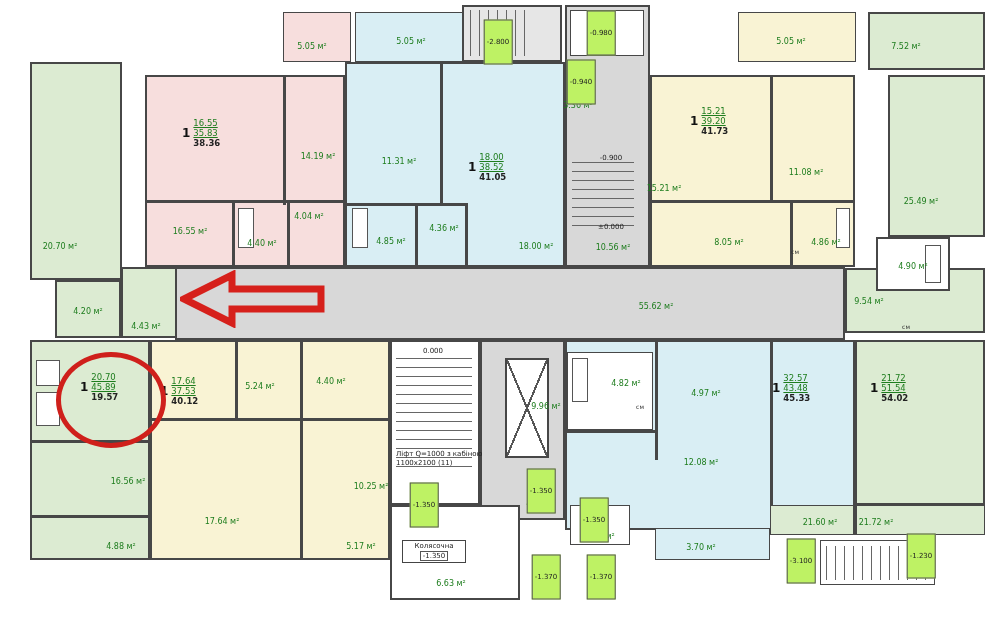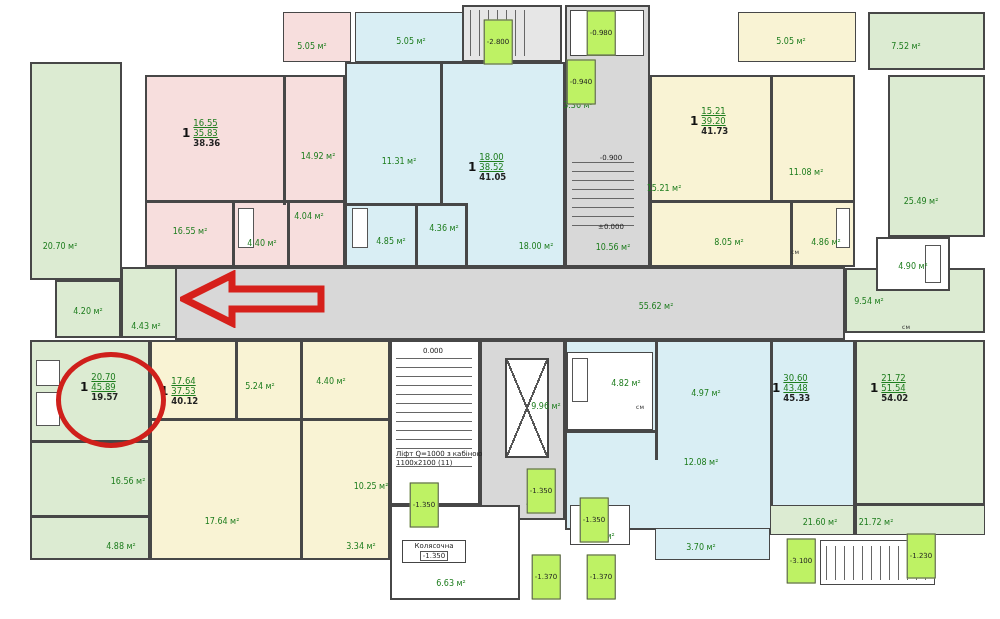--- a/index.html
+++ b/index.html
@@ -103,21 +103,21 @@
   <div class="fixture" style="left:238px;top:208px;width:16px;height:40px"></div>
   <div class="fixture" style="left:352px;top:208px;width:16px;height:40px"></div>
   <div class="fixture" style="left:836px;top:208px;width:14px;height:40px"></div>
   <div class="fixture" style="left:572px;top:358px;width:16px;height:44px"></div>
   <div class="fixture" style="left:925px;top:245px;width:16px;height:38px"></div>
 
   <div class="lbl" style="left:312px;top:46px">5.05 м²</div>
   <div class="lbl" style="left:411px;top:41px">5.05 м²</div>
   <div class="lbl" style="left:791px;top:41px">5.05 м²</div>
   <div class="lbl" style="left:906px;top:46px">7.52 м²</div>
-  <div class="lbl" style="left:318px;top:156px">14.92 м²</div>
+  <div class="lbl" style="left:318px;top:156px">14.19 м²</div>
   <div class="lbl" style="left:190px;top:231px">16.55 м²</div>
   <div class="lbl" style="left:262px;top:243px">4.40 м²</div>
   <div class="lbl" style="left:309px;top:216px">4.04 м²</div>
   <div class="lbl" style="left:399px;top:161px">11.31 м²</div>
   <div class="lbl" style="left:391px;top:241px">4.85 м²</div>
   <div class="lbl" style="left:444px;top:228px">4.36 м²</div>
   <div class="lbl" style="left:536px;top:246px">18.00 м²</div>
   <div class="lbl" style="left:578px;top:105px">3.36 м²</div>
   <div class="lbl" style="left:613px;top:247px">10.56 м²</div>
   <div class="lbl" style="left:664px;top:188px">15.21 м²</div>
@@ -130,21 +130,21 @@
   <div class="lbl" style="left:60px;top:246px">20.70 м²</div>
   <div class="lbl" style="left:88px;top:311px">4.20 м²</div>
   <div class="lbl" style="left:146px;top:326px">4.43 м²</div>
   <div class="lbl" style="left:656px;top:306px">55.62 м²</div>
   <div class="lbl" style="left:128px;top:481px">16.56 м²</div>
   <div class="lbl" style="left:121px;top:546px">4.88 м²</div>
   <div class="lbl" style="left:260px;top:386px">5.24 м²</div>
   <div class="lbl" style="left:331px;top:381px">4.40 м²</div>
   <div class="lbl" style="left:371px;top:486px">10.25 м²</div>
   <div class="lbl" style="left:222px;top:521px">17.64 м²</div>
-  <div class="lbl" style="left:361px;top:546px">3.34 м²</div>
+  <div class="lbl" style="left:361px;top:546px">5.17 м²</div>
   <div class="lbl" style="left:546px;top:406px">9.96 м²</div>
   <div class="lbl" style="left:541px;top:503px">4.17 м²</div>
   <div class="lbl" style="left:451px;top:583px">6.63 м²</div>
   <div class="lbl" style="left:626px;top:383px">4.82 м²</div>
   <div class="lbl" style="left:706px;top:393px">4.97 м²</div>
   <div class="lbl" style="left:701px;top:462px">12.08 м²</div>
   <div class="lbl" style="left:600px;top:536px">2.39 м²</div>
   <div class="lbl" style="left:701px;top:547px">3.70 м²</div>
   <div class="lbl" style="left:820px;top:522px">21.60 м²</div>
   <div class="lbl" style="left:876px;top:522px">21.72 м²</div>
@@ -199,21 +199,21 @@
     <span class="num">1</span>
     <span class="vals">
         <span class="g">17.64</span>
         <span class="g">37.53</span>
         <span class="d">40.12</span>
       </span>
   </div>
   <div class="sum" style="left:772px;top:373px">
     <span class="num">1</span>
     <span class="vals">
-        <span class="g">30.60</span>
+        <span class="g">32.57</span>
         <span class="g">43.48</span>
         <span class="d">45.33</span>
       </span>
   </div>
   <div class="sum" style="left:870px;top:373px">
     <span class="num">1</span>
     <span class="vals">
         <span class="g">21.72</span>
         <span class="g">51.54</span>
         <span class="d">54.02</span>

